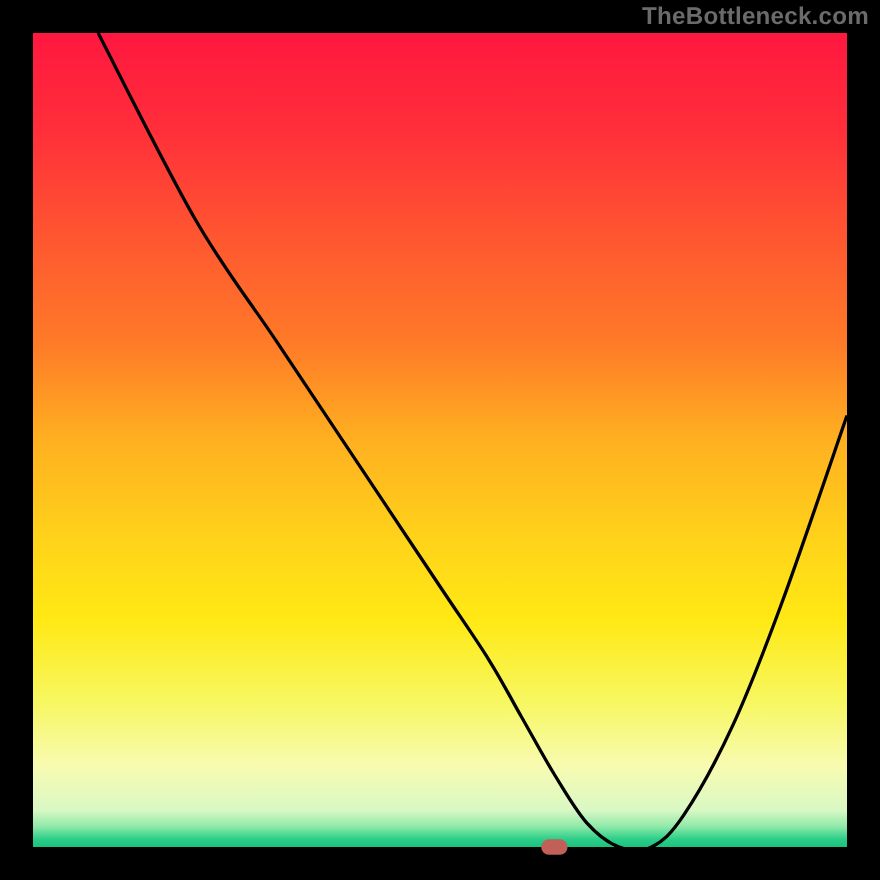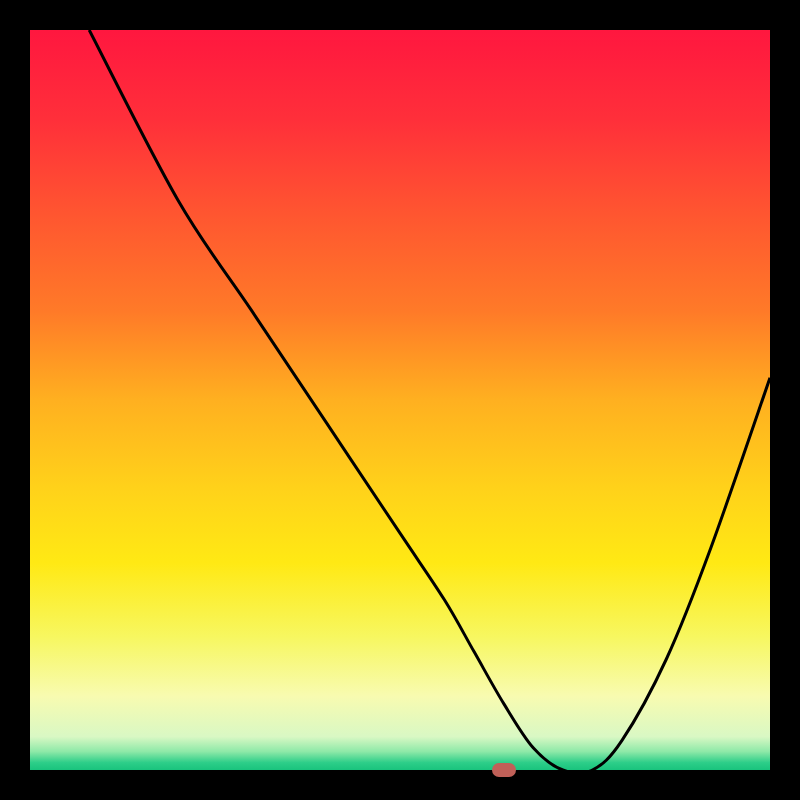--- a/index.html
+++ b/index.html
@@ -42,20 +42,21 @@
     background: #c06058;
     transform: translate(-50%, -50%);
     z-index: 4;
   }
 </style>
 </head>
 <body>
 
 <div class="frame">
 
+  <div class="watermark">TheBottleneck.com</div>
 
   <div class="plot">
     <svg id="plot-svg" width="740" height="740" viewBox="0 0 740 740">
       <defs>
         <linearGradient id="bg-grad" x1="0" y1="0" x2="0" y2="1">
             <stop offset="0%" stop-color="#ff173f"></stop>
             <stop offset="12%" stop-color="#ff2f3a"></stop>
             <stop offset="25%" stop-color="#ff5630"></stop>
             <stop offset="38%" stop-color="#ff7a28"></stop>
             <stop offset="50%" stop-color="#ffb020"></stop>

